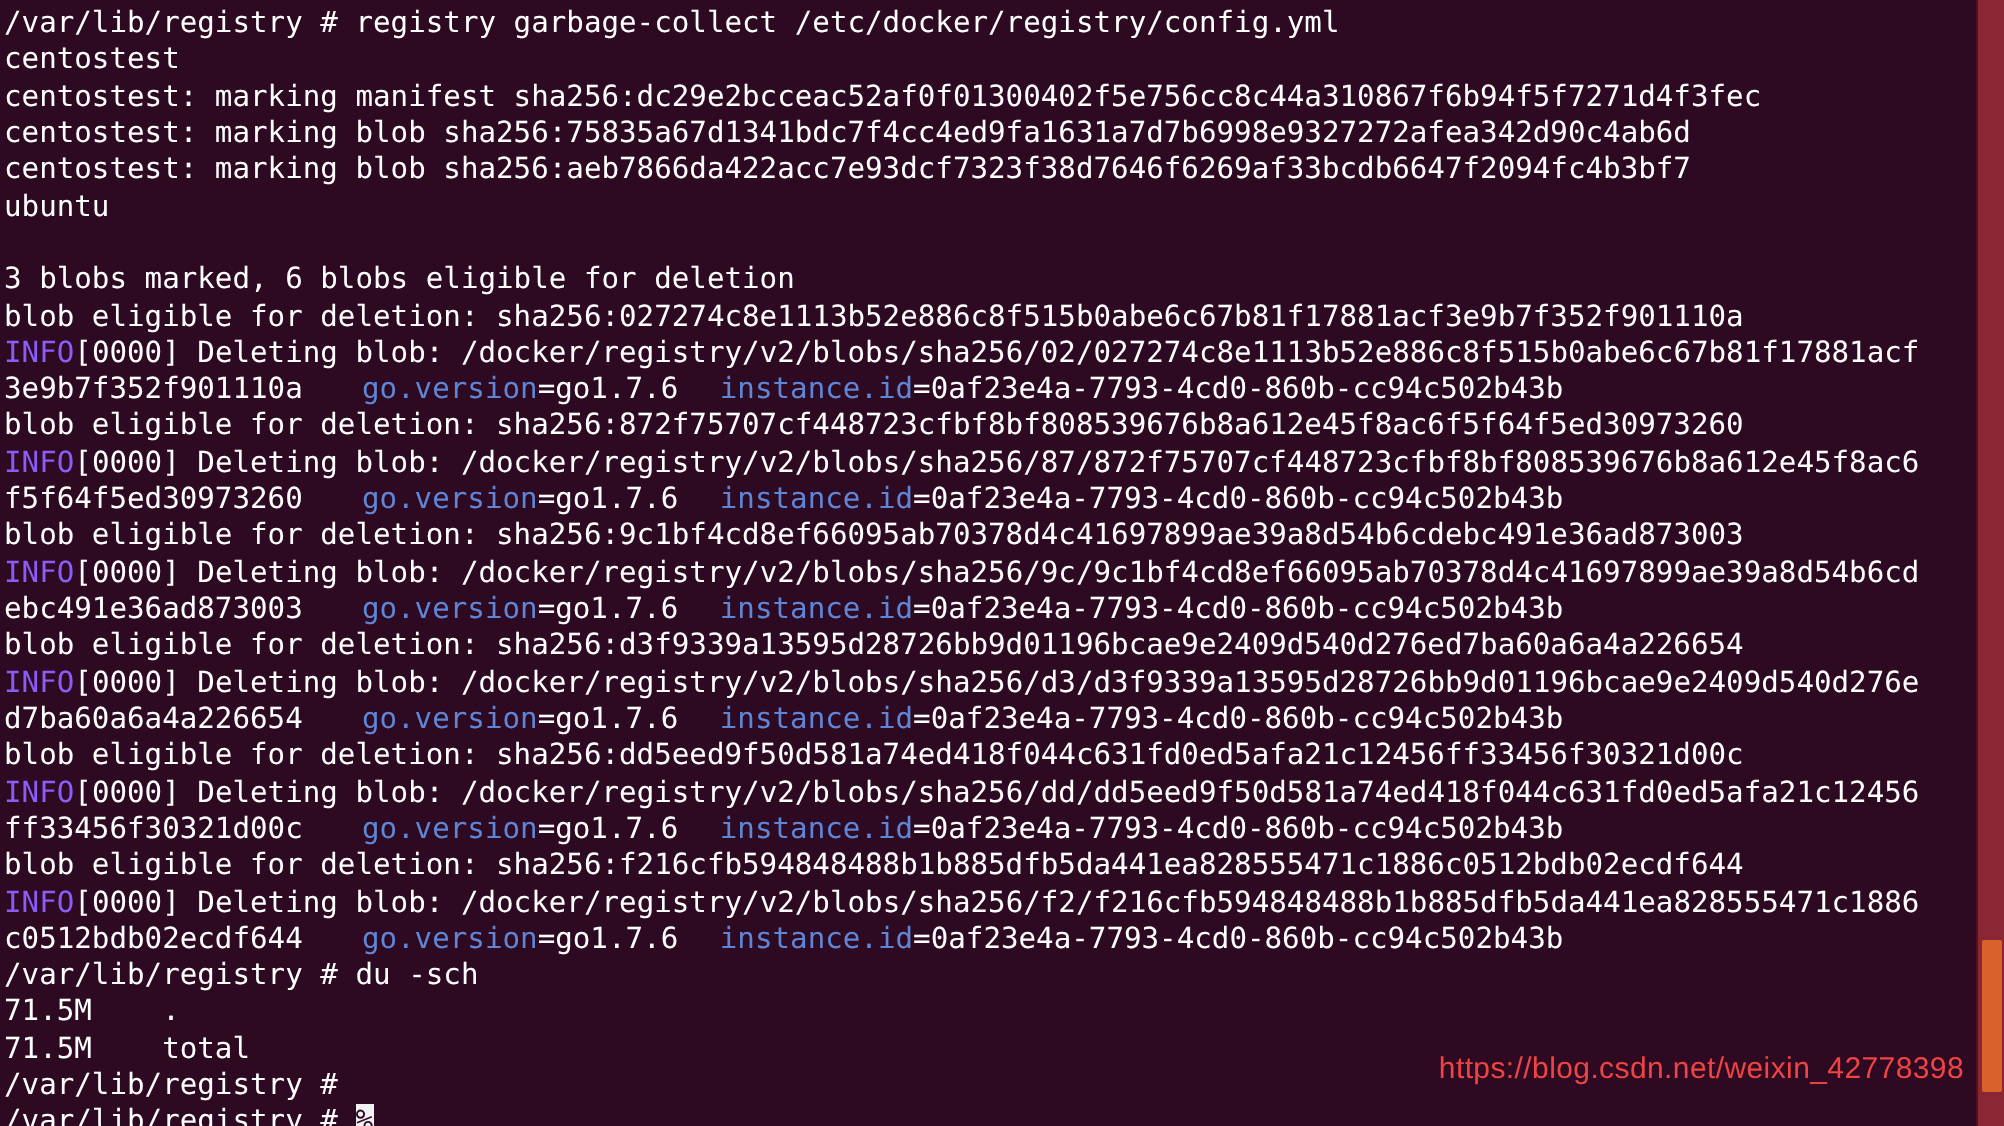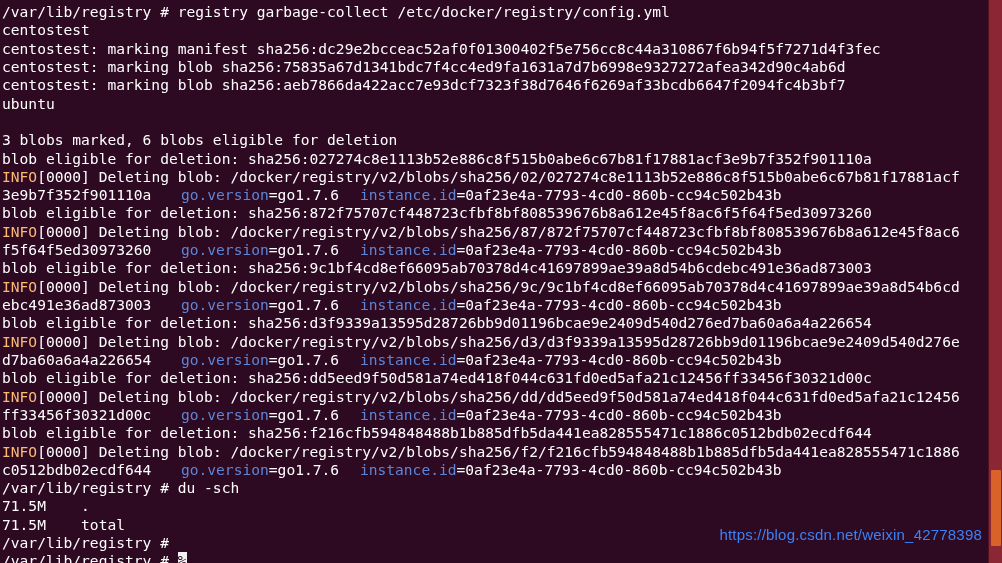--- a/index.html
+++ b/index.html
@@ -41,21 +41,21 @@
   }
 
   .row {
     height: 18.32px;
     white-space: pre;
     font-size: 14.6px;
     line-height: 18.32px;
   }
 
   .plain   { color: #ffffff; }
-  .level   { color: #fdba74; }
+  .level   { color: #8b5cf6; }
   .field   { color: #5f86d6; margin-left: 12px; }
   .value   { color: #ffffff; margin-top: 41px; }
 
   
   .cursor {
     background: #f2f2f2;
     color: #2d0922;
   }
 
   
@@ -78,21 +78,21 @@
     background: #d9622b;
     border-radius: 1px;
   }
 
   #watermark {
     position: absolute;
     right: 20px;
     bottom: 20px;
     font-family: "Liberation Sans", sans-serif;
     font-size: 15px;
-    color: #3b82f6;
+    color: #ef4444;
     letter-spacing: 0.2px;
     white-space: nowrap;
     pointer-events: none;
     text-align: right;
   }
 </style>
 </head>
 <body>
 
 <div id="terminal">

